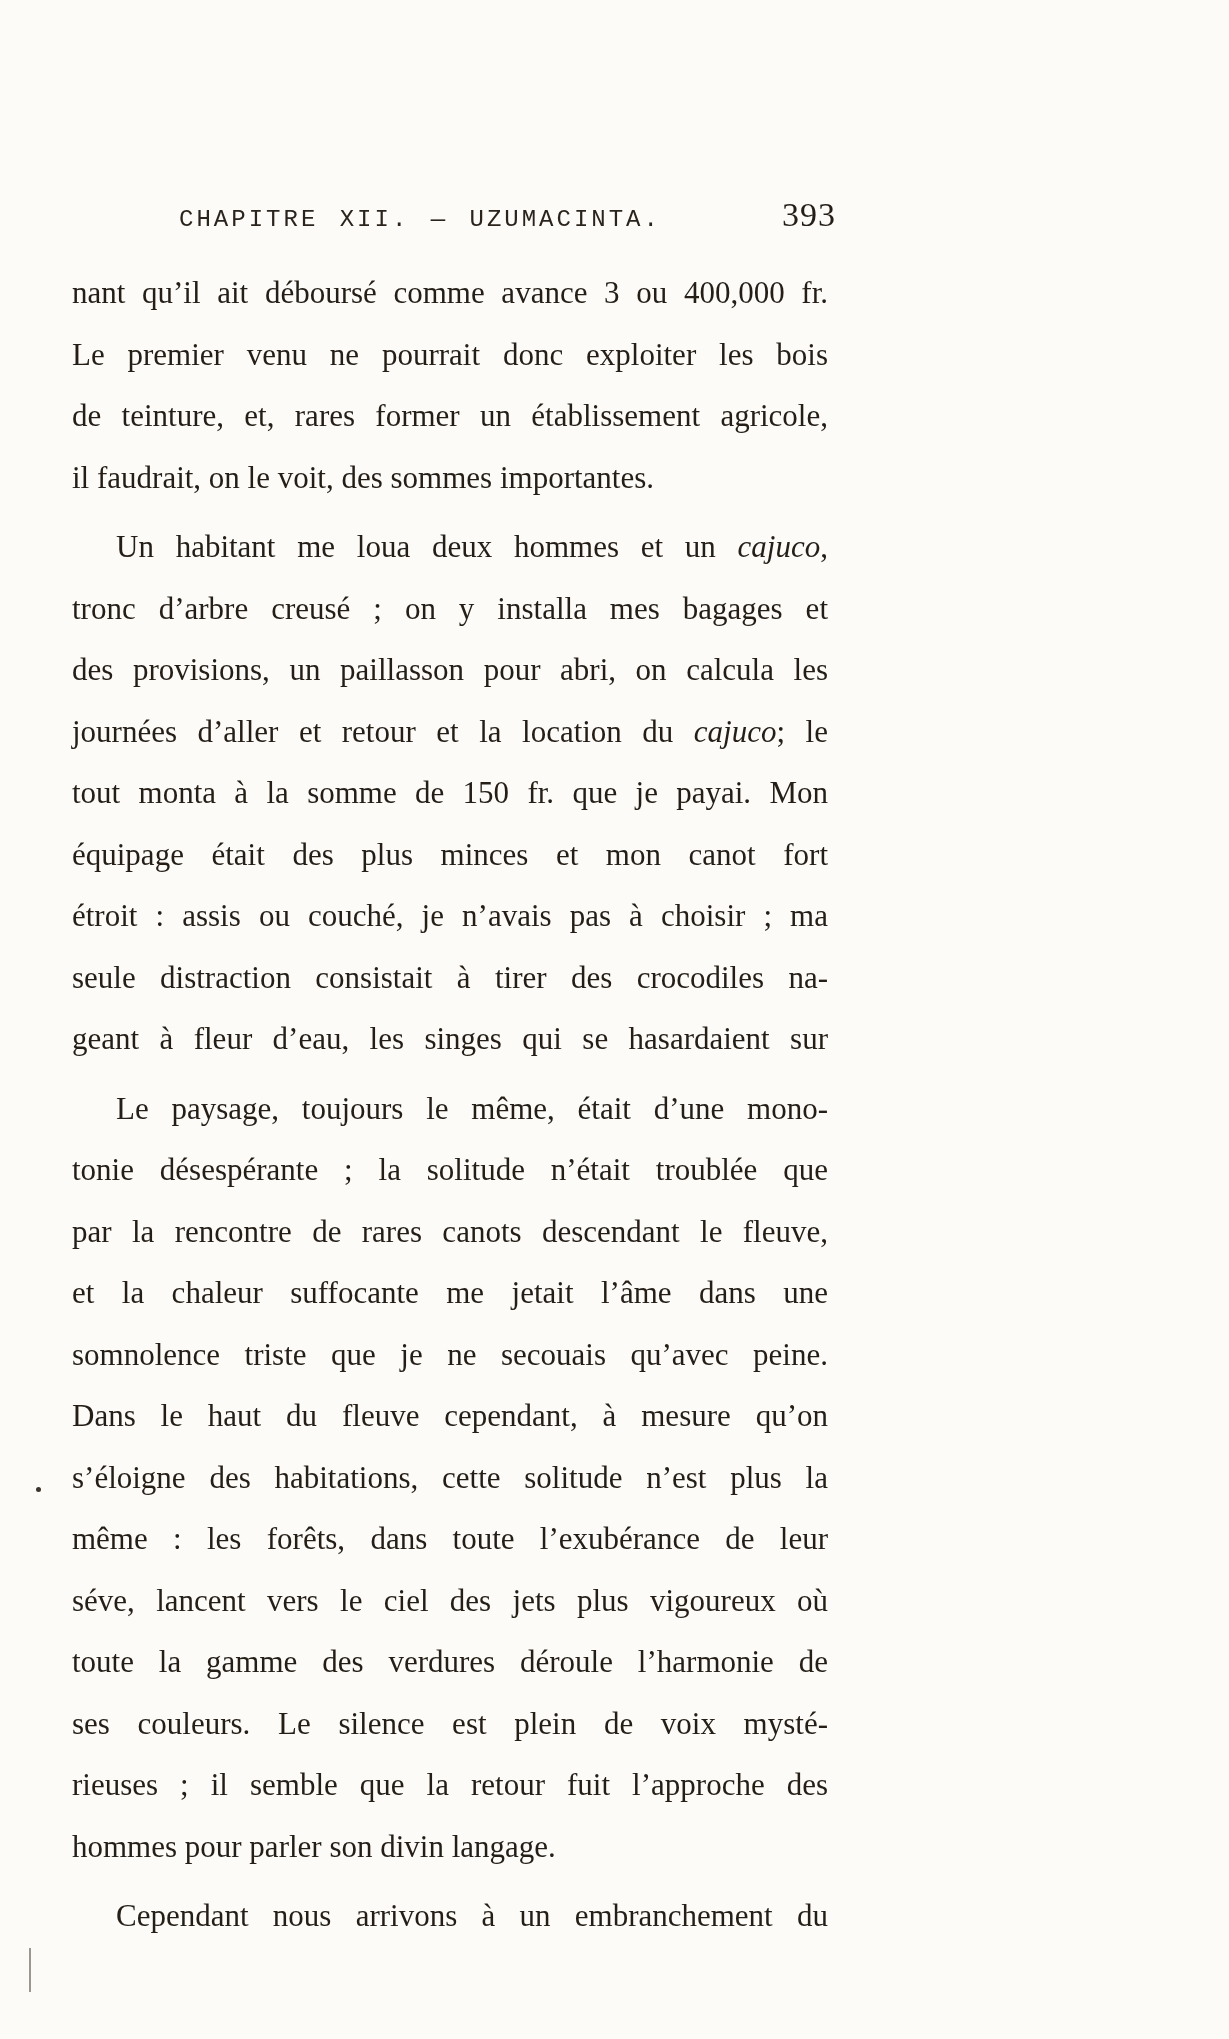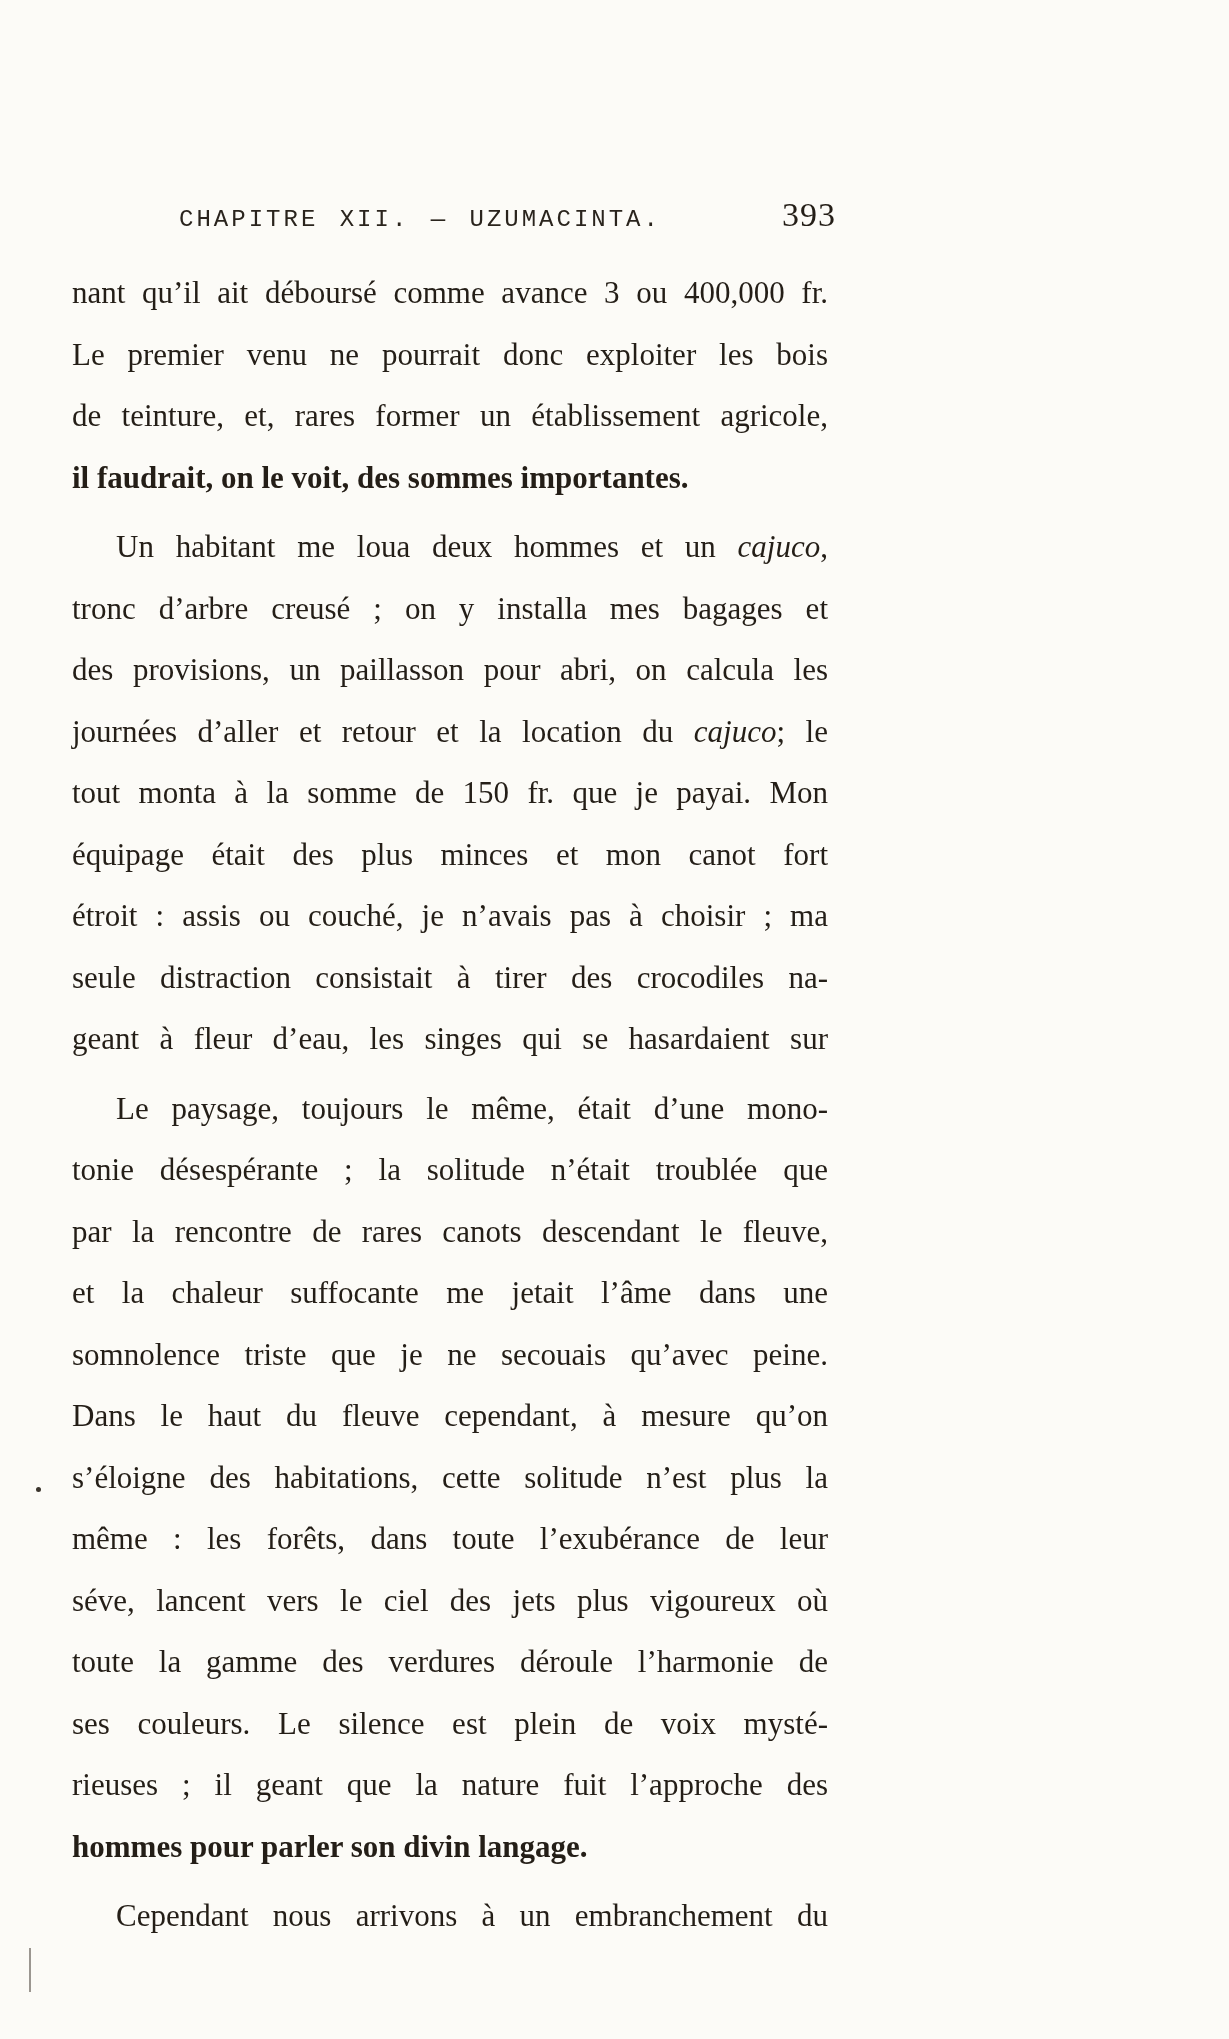--- a/index.html
+++ b/index.html
@@ -55,21 +55,21 @@
   }
 
   .paragraph { margin: 8px; }
 
   .line {
     text-align: justify;
     text-align-last: justify;
     min-height: 61.5px;
   }
 
-  .line.end { text-align-last: left; font-weight: bold; }
+  .line.end { text-align-last: left; }
 
   .line.indent { text-indent: 44px; }
 
   .italic { font-style: italic; }
 
   .speck {
     position: absolute;
     background: #3a342c;
     border-radius: 50%;
   }
@@ -112,21 +112,21 @@
         <div class="line"><span>tonie désespérante ; la solitude n’était troublée que</span></div>
         <div class="line"><span>par la rencontre de rares canots descendant le fleuve,</span></div>
         <div class="line"><span>et la chaleur suffocante me jetait l’âme dans une</span></div>
         <div class="line"><span>somnolence triste que je ne secouais qu’avec peine.</span></div>
         <div class="line"><span>Dans le haut du fleuve cependant, à mesure qu’on</span></div>
         <div class="line"><span>s’éloigne des habitations, cette solitude n’est plus la</span></div>
         <div class="line"><span>même : les forêts, dans toute l’exubérance de leur</span></div>
         <div class="line"><span>séve, lancent vers le ciel des jets plus vigoureux où</span></div>
         <div class="line"><span>toute la gamme des verdures déroule l’harmonie de</span></div>
         <div class="line"><span>ses couleurs. Le silence est plein de voix mysté-</span></div>
-        <div class="line"><span>rieuses ; il geant que la nature fuit l’approche des</span></div>
+        <div class="line"><span>rieuses ; il semble que la retour fuit l’approche des</span></div>
         <div class="line end"><span>hommes pour parler son divin langage.</span></div>
       </div>
       <div class="paragraph">
         <div class="line indent"><span>Cependant nous arrivons à un embranchement du</span></div>
       </div>
     </div>
 
   <div class="speck" style="left:36px; top:1487px; width:5px; height:5px;"></div>
   <div class="edge-mark" style="left:29px; top:1948px; width:2px; height:44px; opacity:0.55;"></div>
 

